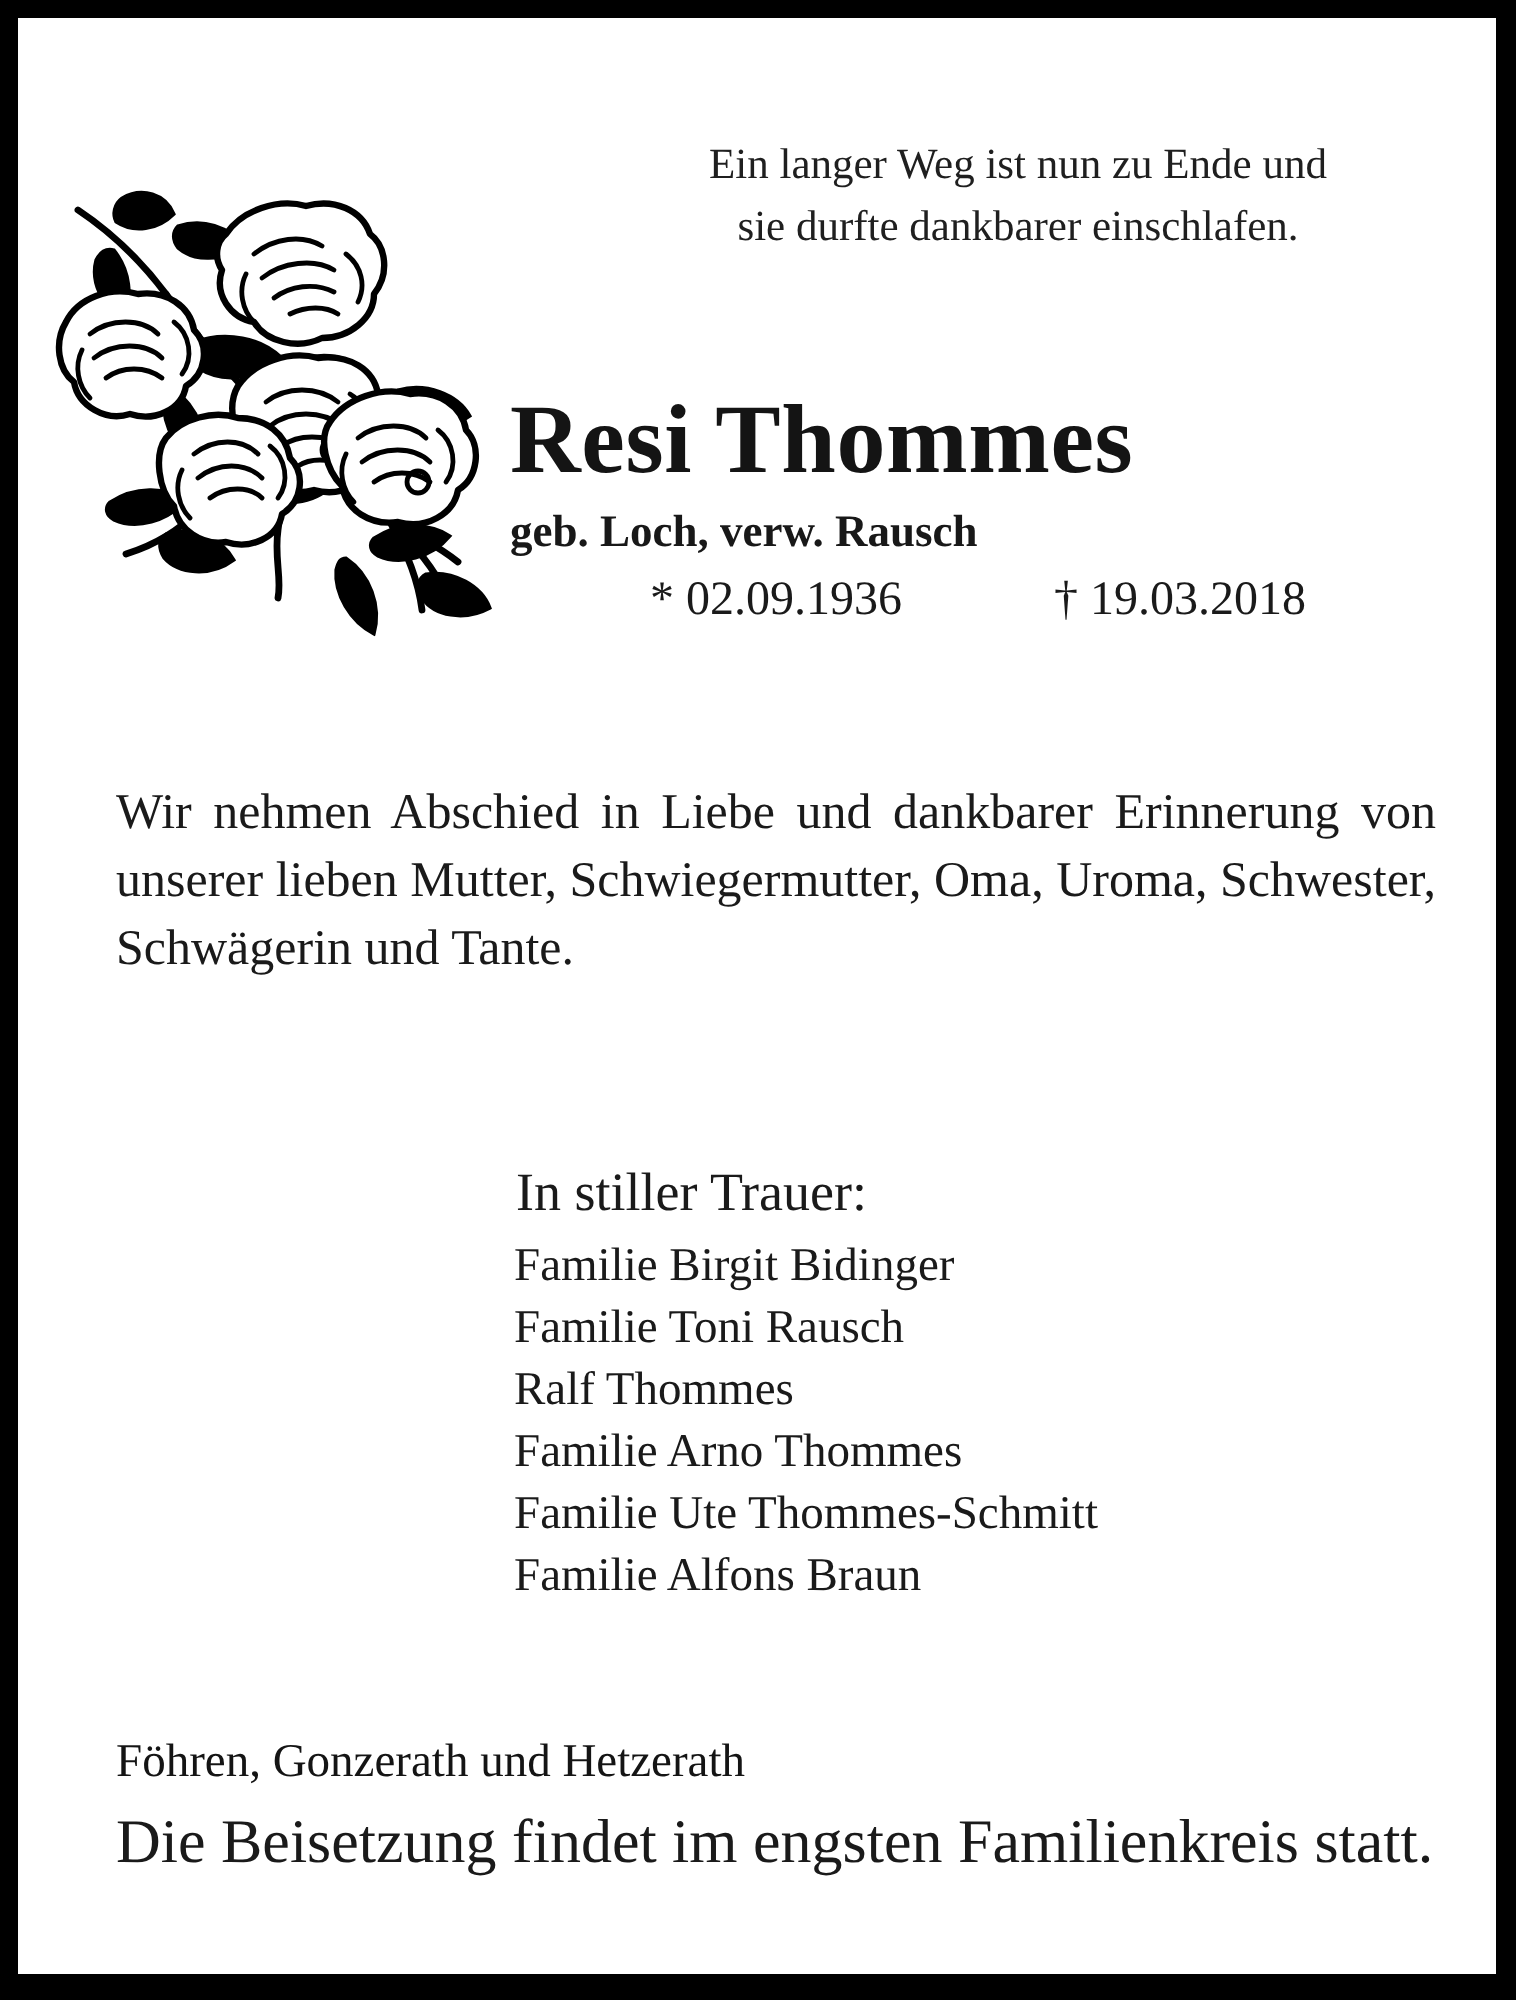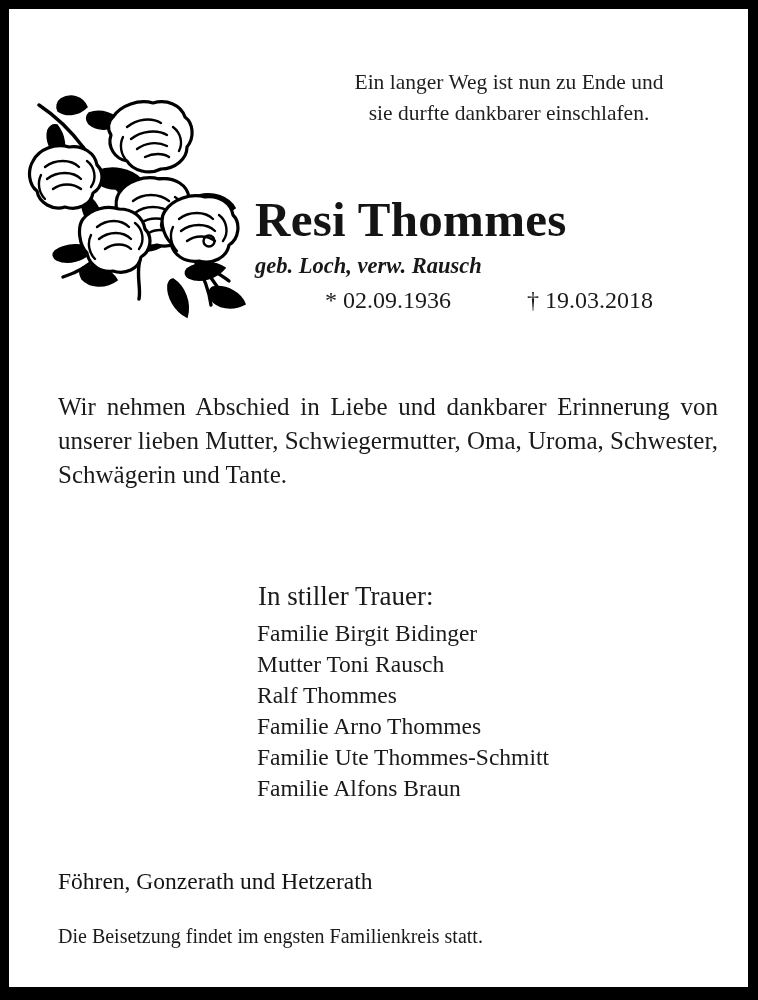--- a/index.html
+++ b/index.html
@@ -75,21 +75,20 @@
     line-height: 58px;
     letter-spacing: 0.3px;
     color: #141414;
   }
   .maiden-name {
     font-size: 22.5px;
     font-weight: bold;
     line-height: 30px;
     margin-top: 2px;
     color: #181818;
-    font-style: italic;
   }
   .dates {
     margin-top: 4px;
     font-size: 24px;
     line-height: 30px;
     display: flex;
     justify-content: center;
     gap: 76px;
     color: #1a1a1a;
   }
@@ -136,23 +135,23 @@
     top: 856px;
     width: 670px;
   }
   .footer-place {
     font-size: 23.5px;
     line-height: 32px;
     color: #141414;
   }
   .footer-place .place-bold { font-weight: normal; }
   .footer-note {
-    font-size: 20px;
+    font-size: 31px;
     line-height: 32px;
-    margin-top: 23px;
+    margin-top: 8px;
     color: #1a1a1a;
     white-space: nowrap;
   }
 </style>
 </head>
 <body>
 
 <div class="notice">
   <div class="sheet">
 
@@ -261,21 +260,21 @@
         <span>* 02.09.1936</span>
         <span>† 19.03.2018</span>
       </div>
     </div>
 
     <div class="body-text">Wir nehmen Abschied in Liebe und dankbarer Erinnerung von unserer lieben Mutter, Schwiegermutter, Oma, Uroma, Schwester, Schwägerin und Tante.</div>
 
     <div class="mourners">
       <div class="mourners-title">In stiller Trauer:</div>
       <div class="mourner-line">Familie Birgit Bidinger</div>
-      <div class="mourner-line">Mutter Toni Rausch</div>
+      <div class="mourner-line">Familie Toni Rausch</div>
       <div class="mourner-line">Ralf Thommes</div>
       <div class="mourner-line">Familie Arno Thommes</div>
       <div class="mourner-line">Familie Ute Thommes-Schmitt</div>
       <div class="mourner-line">Familie Alfons Braun</div>
     </div>
 
     <div class="footer">
       <div class="footer-place"><span class="place-bold">Föhren,</span><span> Gonzerath und Hetzerath</span></div>
       <div class="footer-note">Die Beisetzung findet im engsten Familienkreis statt.</div>
     </div>

